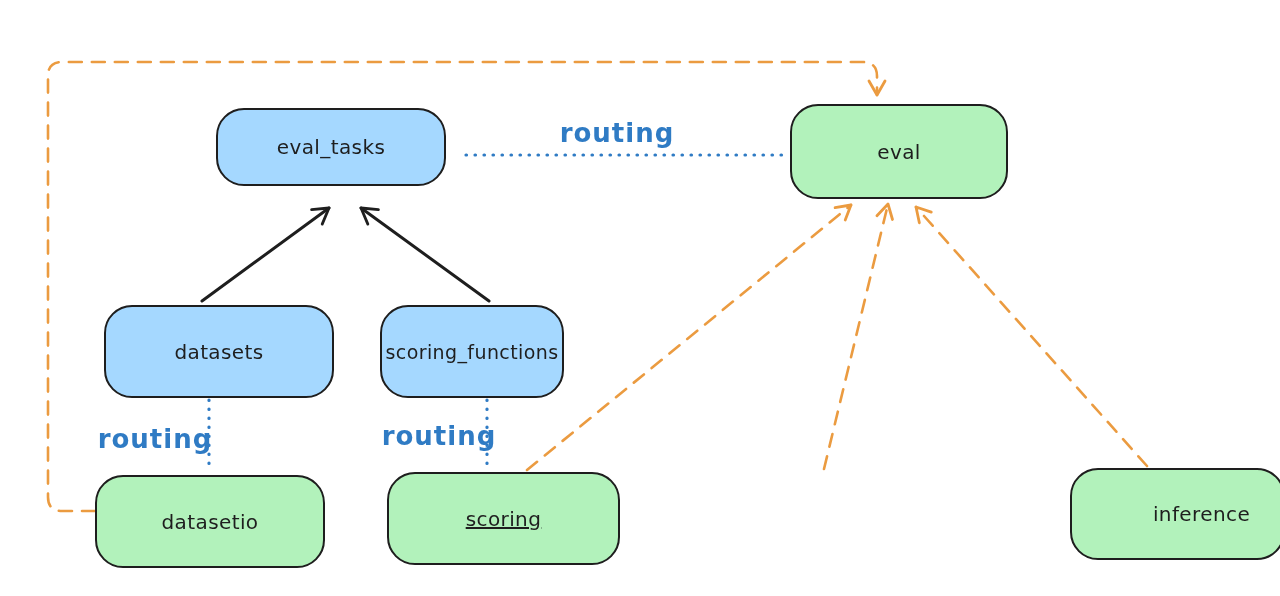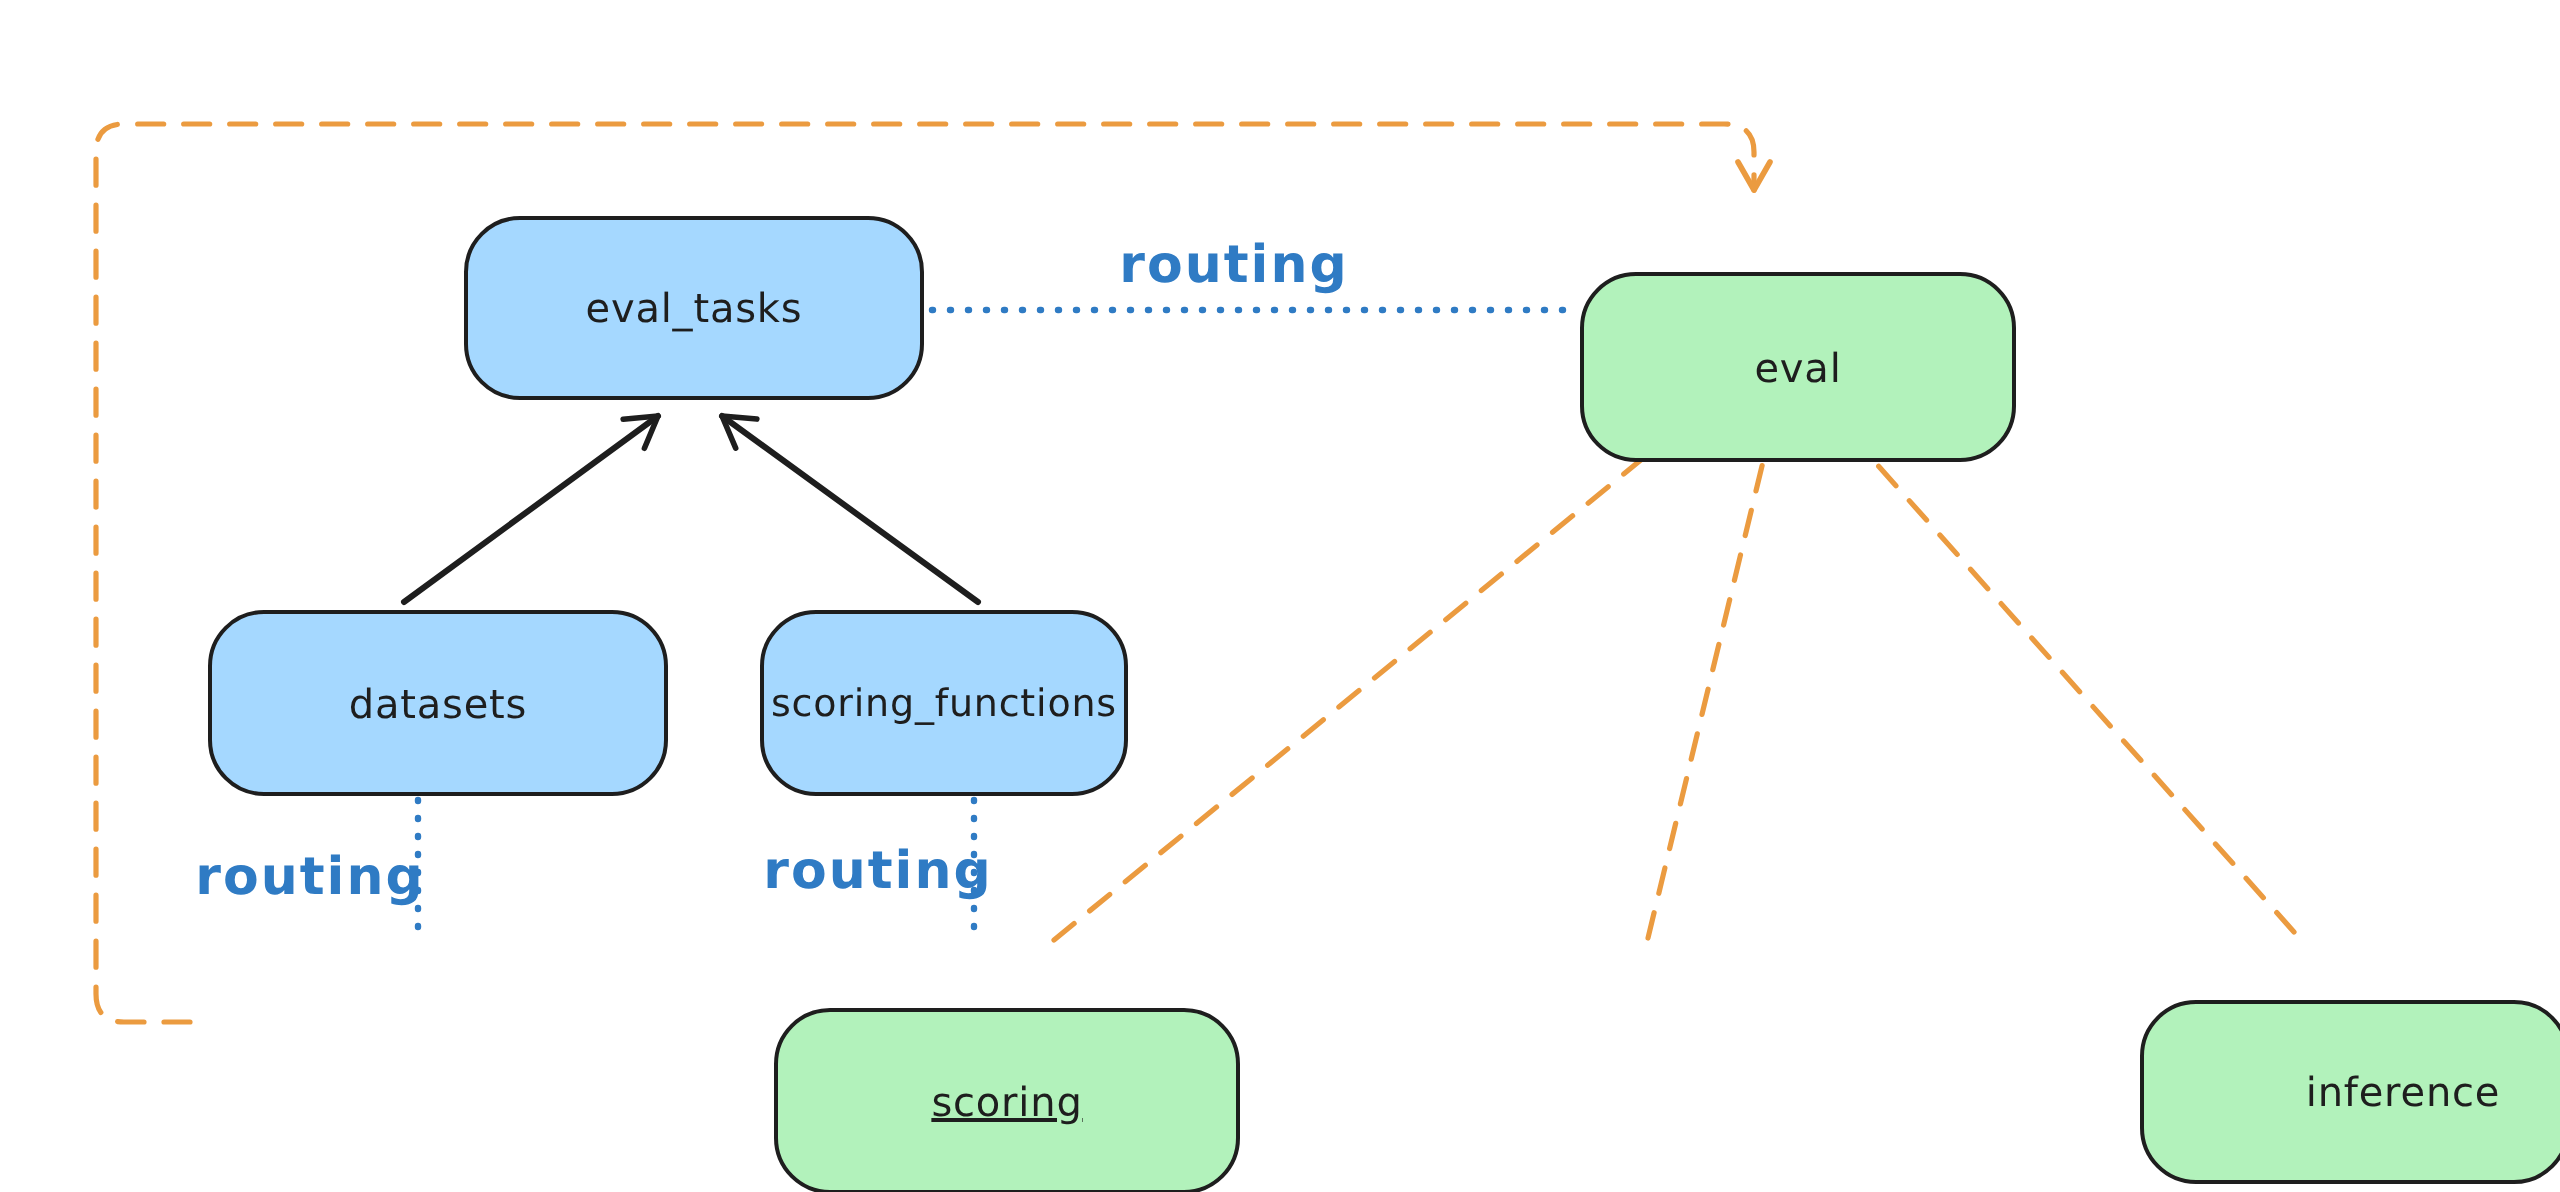--- a/index.html
+++ b/index.html
@@ -37,23 +37,23 @@
     align-items: center;
     justify-content: center;
     border: 2.6px solid var(--stroke);
     border-radius: 28px;
     font-size: 20px;
     color: var(--stroke);
     letter-spacing: 0.4px;
     box-sizing: border-box;
   }
   .node.blue  { background: var(--blue-fill); }
-  .node.green { background: var(--green-fill); margin-top: 32px; }
+  .node.green { background: var(--green-fill); }
 
-  .node-eval-tasks        { left: 232px;  top: 108px; width: 230px; height: 92px; }
+  .node-eval-tasks        { left: 216px;  top: 108px; width: 230px; height: 78px; }
   .node-eval              { left: 790px;  top: 104px; width: 218px; height: 95px; }
   .node-datasets          { left: 104px;   top: 305px; width: 230px; height: 93px; }
   .node-scoring-functions { left: 380px;  top: 305px; width: 184px; height: 93px; font-size: 19px; }
   .node-datasetio         { left: 95px;   top: 475px; width: 230px; height: 93px; }
   .node-scoring           { left: 387px;  top: 472px; width: 233px; height: 93px; text-decoration: underline; }
   .node-agents            { left: 710px;  top: 472px; width: 232px; height: 95px; }
   .node-inference         { left: 1070px; top: 468px; width: 215px; height: 92px; padding-left: 48px; }
 
   .edge-label {
     position: absolute;
@@ -102,20 +102,23 @@
   </div>
   <div class="node green node-eval">
     <span>eval</span>
   </div>
   <div class="node blue node-datasets">
     <span>datasets</span>
   </div>
   <div class="node blue node-scoring-functions">
     <span>scoring_functions</span>
   </div>
+  <div class="node green node-datasetio">
+    <span>datasetio</span>
+  </div>
   <div class="node green node-scoring">
     <span>scoring</span>
   </div>
   <div class="node green node-inference">
     <span>inference</span>
   </div>
 
   <div class="edge-label label-top">routing</div>
   <div class="edge-label label-left">routing</div>
   <div class="edge-label label-middle">routing</div>

